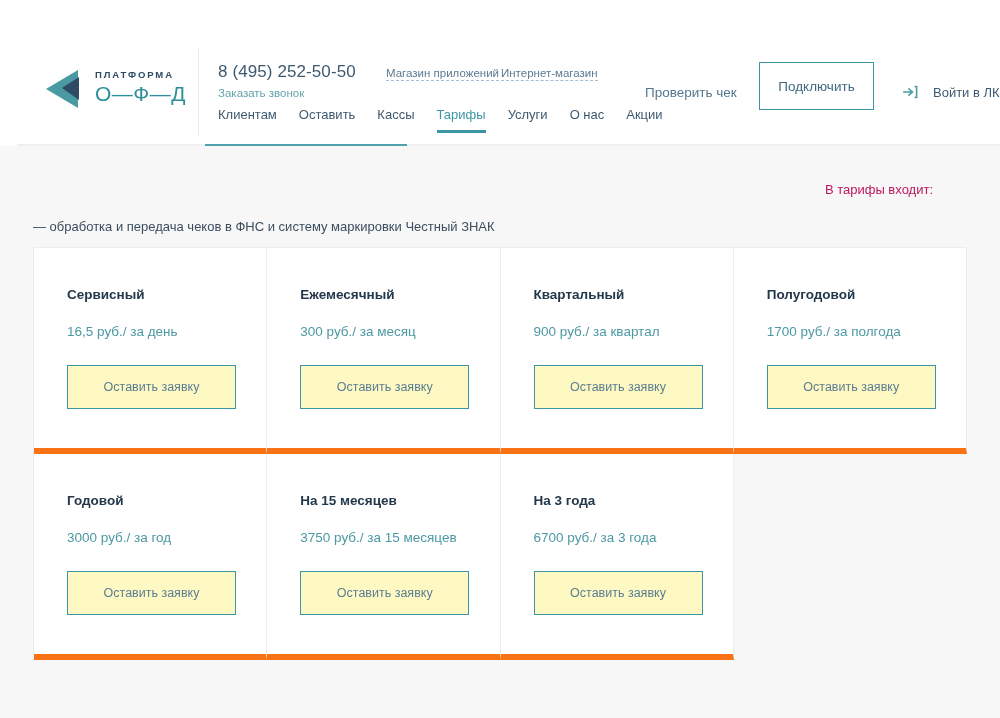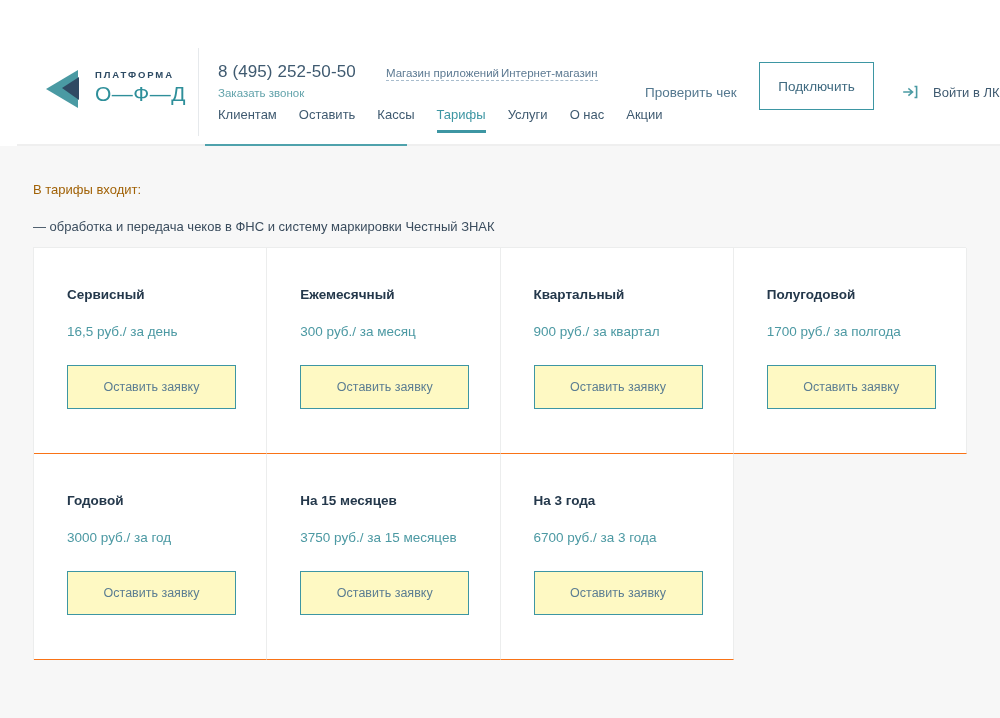--- a/index.html
+++ b/index.html
@@ -214,23 +214,24 @@
     height: 572px;
   }
   .intro {
     position: absolute;
     left: 33px;
     top: 36px;
     width: 900px;
   }
   .intro-title {
     font-size: 13px;
-    color: #a16207;
+    color: #be185d;
     margin: 0 0 22px 0;
     font-weight: normal;
+    text-align: right;
   }
   .intro-line {
     font-size: 13px;
     color: #3b4d5e;
     margin: 0;
   }
 
   
   .grid {
     position: absolute;
@@ -238,21 +239,21 @@
     top: 101px;
     width: 933px;
     display: grid;
     grid-template-columns: repeat(4, 233.25px);
     border-top: 1px solid #eceded;
     border-left: 1px solid #eceded;
   }
   .card {
     background: #ffffff;
     border-right: 1px solid #eceded;
-    border-bottom: 1px solid #f97316;
+    border-bottom: 6px solid #f97316;
     height: 206px;
     padding: 39px 33px 0 33px;
   }
   .card.empty {
     background: transparent;
     border-right: none;
     border-bottom: none;
   }
   .card-title {
     font-size: 13.5px;

